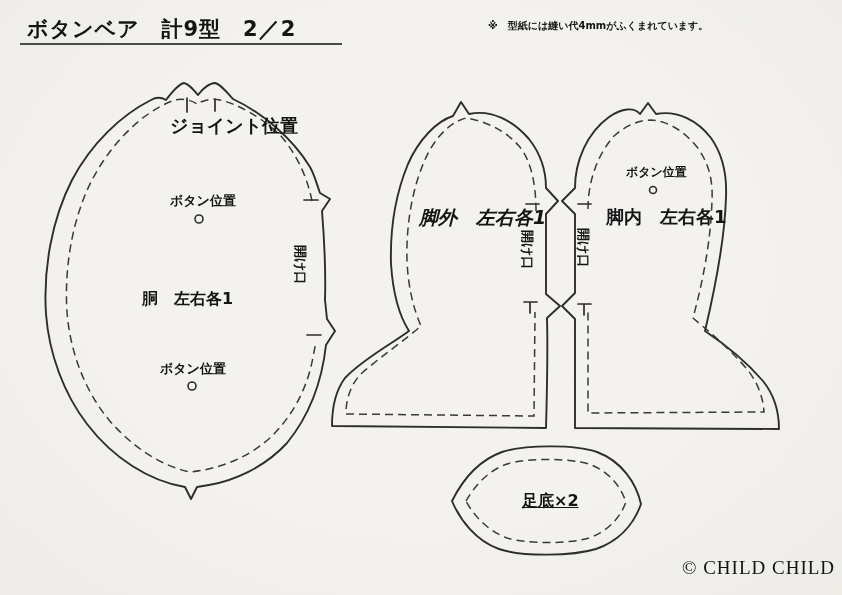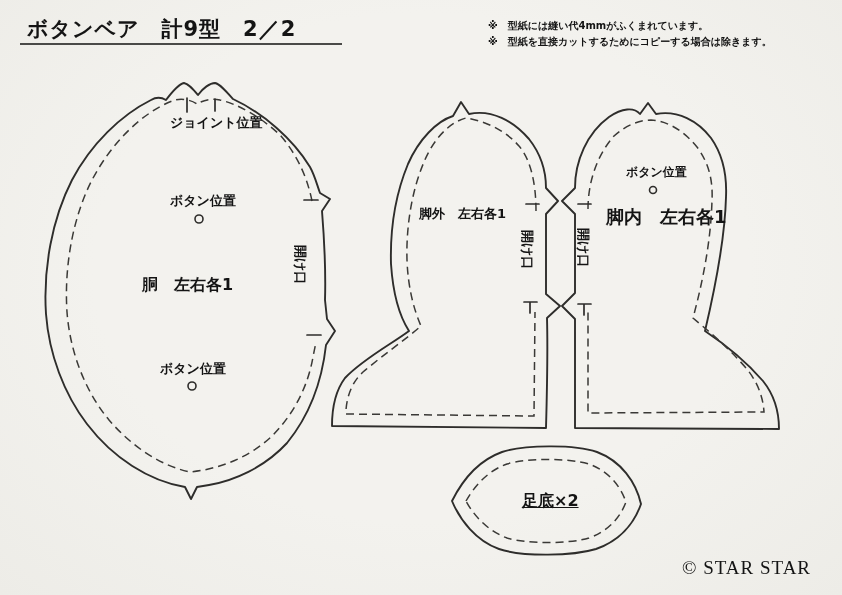--- a/index.html
+++ b/index.html
@@ -14,46 +14,45 @@
   #drawing{position:absolute;left:0;top:0;}
   .outline{fill:none;stroke:#2e2d2b;stroke-width:1.9;stroke-linejoin:round;stroke-linecap:round;}
   .seam{fill:none;stroke:#3a3936;stroke-width:1.5;stroke-dasharray:8 5;stroke-linecap:butt;}
   .tick{fill:none;stroke:#2e2d2b;stroke-width:1.7;stroke-linecap:round;}
   .btn-circle{fill:none;stroke:#2e2d2b;stroke-width:1.6;}
   .lbl{position:absolute;font-weight:bold;white-space:nowrap;color:#141414;}
   #page-title{left:27px;top:15px;font-size:21px;letter-spacing:1px;font-weight:bold;position:absolute;white-space:nowrap;}
   #title-underline{position:absolute;left:20px;top:43px;width:322px;height:2px;background:#4a4a48;}
   #notes{position:absolute;left:488px;top:18px;font-size:10px;font-weight:bold;line-height:15.5px;}
   .note-line{white-space:nowrap;}
-  #joint-label{left:170px;top:114px;font-size:13px;}
+  #joint-label{left:170px;top:114px;font-size:18px;}
   #body-btn-upper-label{left:170px;top:192px;font-size:13px;}
-  #body-name{left:142px;top:275px;font-size:16px;}
+  #body-name{left:142px;top:289px;font-size:16px;}
   #body-btn-lower-label{left:160px;top:360px;font-size:13px;}
   .opening{font-size:13px;transform:rotate(90deg);transform-origin:0 0;}
   #body-opening{left:309px;top:245px;}
   #mid-opening{left:536px;top:230px;}
   #right-opening{left:592px;top:228px;}
-  #leg-outer-name{left:419px;top:205px;font-size:13px;}
+  #leg-outer-name{left:419px;top:205px;font-size:19px;font-style:italic;}
   #leg-inner-btn-label{left:626px;top:164px;font-size:12px;}
   #leg-inner-name{left:606px;top:205px;font-size:18px;}
   #sole-name{left:522px;top:491px;font-size:16px;text-decoration:underline;}
   #copyright{position:absolute;left:682px;top:557px;font-size:19px;letter-spacing:1px;
     font-family:"Liberation Serif", serif;white-space:nowrap;}
 </style>
 </head>
 <body>
 
 <div id="sheet">
 
   <div id="page-title">ボタンベア　計9型　2／2</div>
   <div id="title-underline"></div>
 
   <div id="notes">
     <div class="note-line">※　型紙には縫い代4mmがふくまれています。</div>
-    <div class="note-line">※　型紙を直接カットするためにコピーする場合は除きます。</div>
   </div>
 
   <svg id="drawing" width="842" height="595" viewBox="0 0 842 595" xmlns="http://www.w3.org/2000/svg">
 
     <path class="outline" d="
       M 166 100
       C 172 92 179 84 184 83
       C 189 84 193 89 198 95
       C 203 88 210 83 215 83
       C 220 84 226 91 233 99
@@ -176,14 +175,14 @@
 
   <div class="lbl" id="leg-outer-name">脚外　左右各1</div>
   <div class="lbl opening" id="mid-opening">開け口</div>
 
   <div class="lbl" id="leg-inner-btn-label">ボタン位置</div>
   <div class="lbl" id="leg-inner-name">脚内　左右各1</div>
   <div class="lbl opening" id="right-opening">開け口</div>
 
   <div class="lbl" id="sole-name">足底×2</div>
 
-  <div id="copyright">© STAR STAR</div>
+  <div id="copyright">© CHILD CHILD</div>
 </div>
 
 </body></html>

